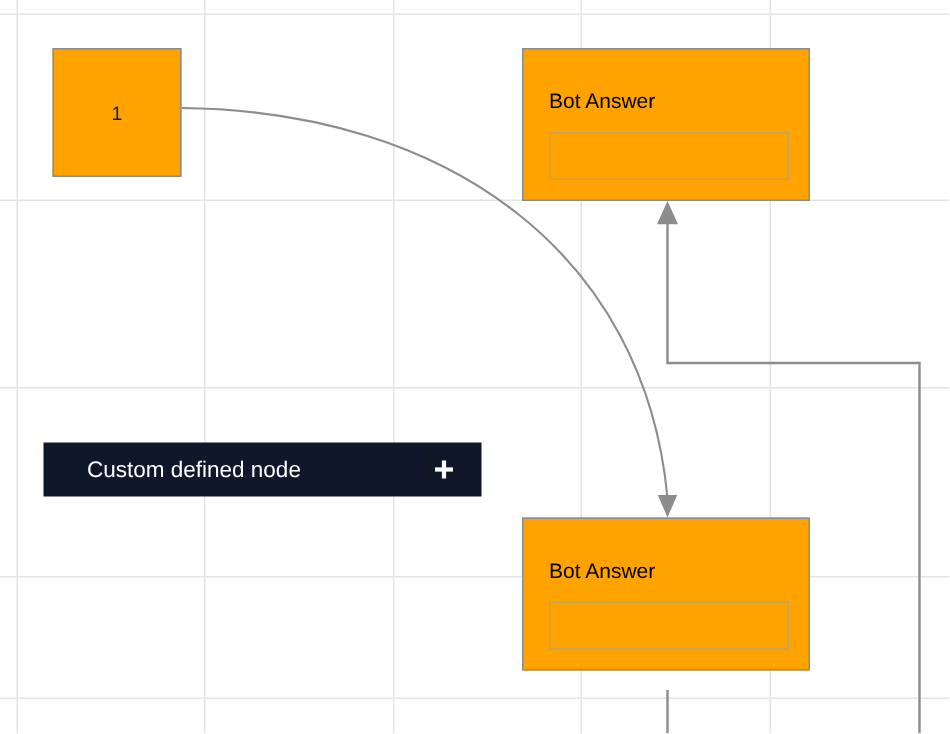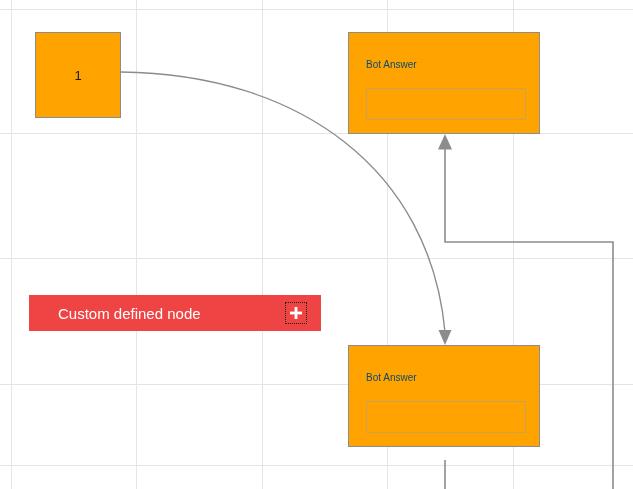--- a/index.html
+++ b/index.html
@@ -65,42 +65,42 @@
     width: 192px;
     height: 102px;
     padding: 0;
   }
   .node-bot-top  { left: 348px; top: 32px; }
   .node-bot-bottom { left: 348px; top: 345px; }
   .node-bot-title {
     position: absolute;
     left: 17px;
     top: 27px;
-    font-size: 10px;
-    color: #0c4a6e;
+    font-size: 14px;
+    color: #000000;
     line-height: 1;
     white-space: nowrap;
   }
   .node-bot-slot {
     position: absolute;
     left: 17px;
     top: 55px;
     width: 160px;
     height: 32px;
     box-sizing: border-box;
     border: 1px solid #c9a253;
   }
   
   .palette-item {
     position: absolute;
     left: 29px;
     top: 295px;
     width: 292px;
     height: 36px;
-    background: #ef4444;
+    background: #0f172a;
     display: flex;
     align-items: center;
     box-sizing: border-box;
     padding: 0 14px 0 29px;
   }
   .palette-label {
     flex: 1;
     color: #ffffff;
     font-size: 15px;
     line-height: 1;

